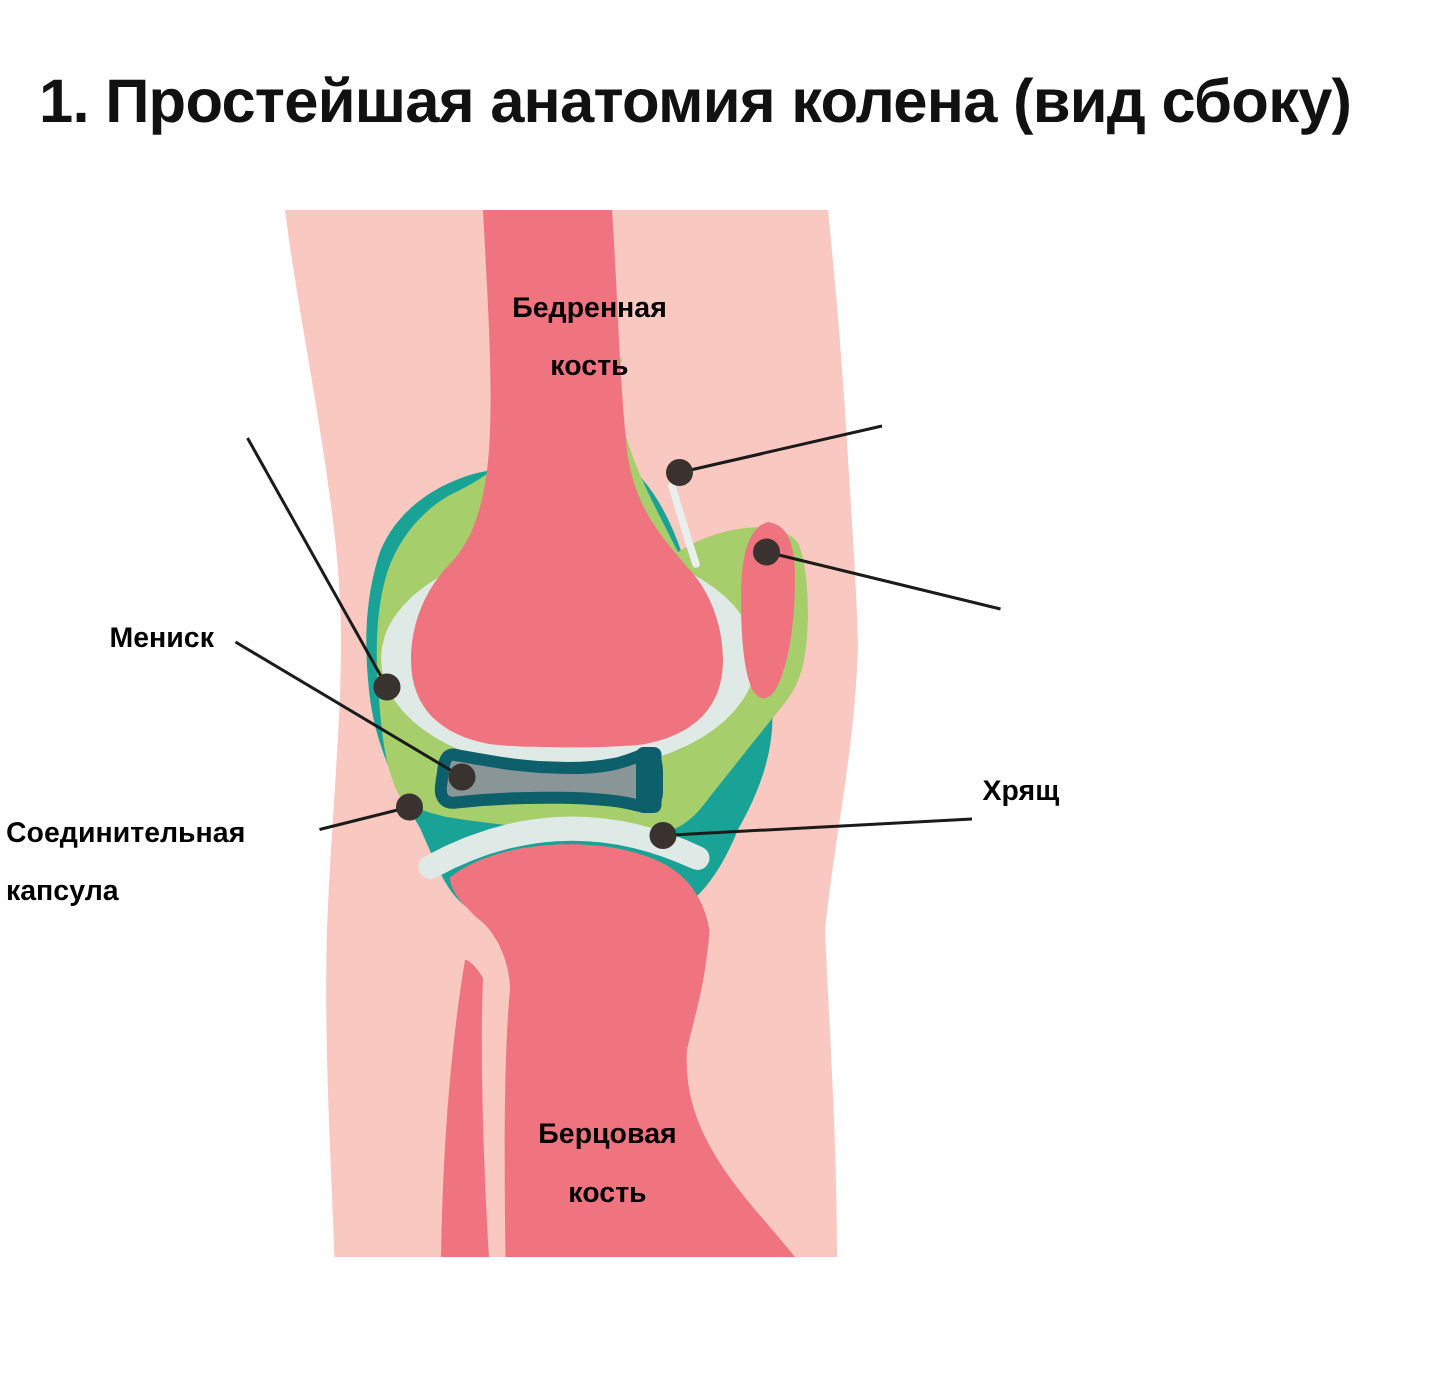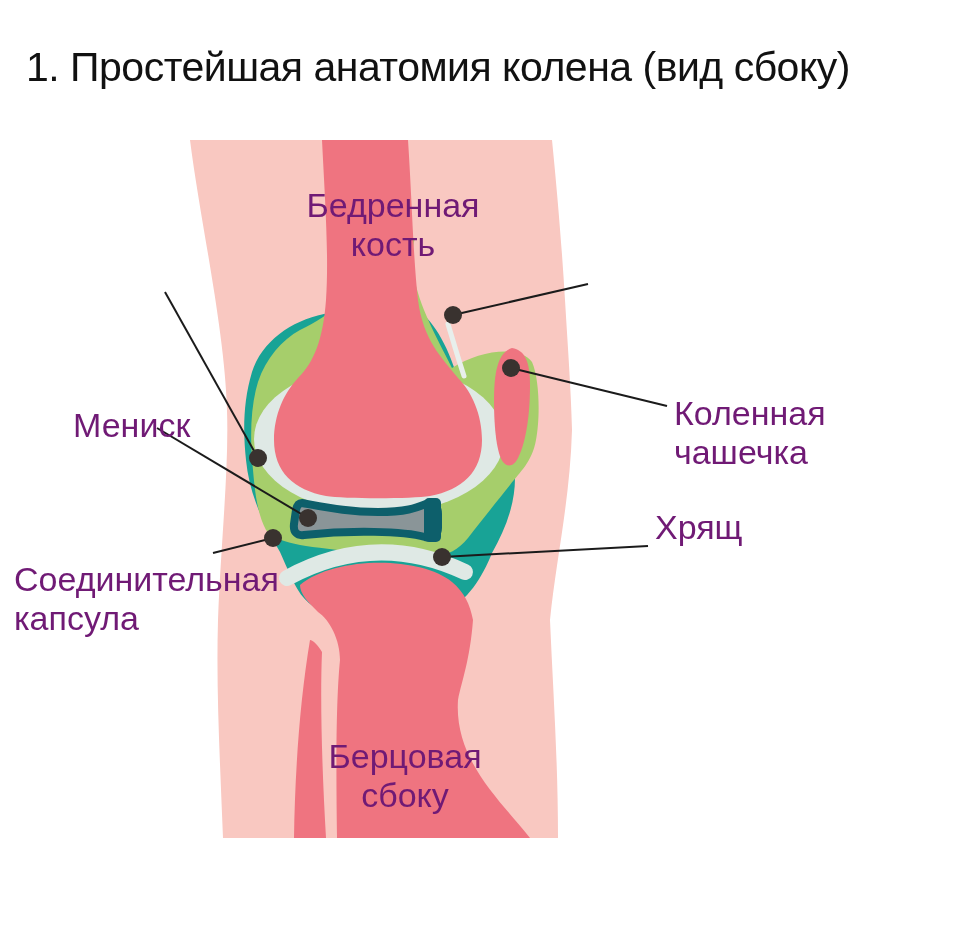--- a/index.html
+++ b/index.html
@@ -2,30 +2,31 @@
 <html><head>
 <meta charset="utf-8">
 <style>
   html,body{margin:0;padding:0;background:#ffffff;}
   #stage{
     position:relative;
     width:964px;height:925px;
     background:#ffffff;
     overflow:hidden;
     font-family:"Liberation Sans","DejaVu Sans",sans-serif;
+    font-weight:bold;
   }
   #stage svg{position:absolute;left:0;top:0;}
   .page-title{
     position:absolute;left:26px;top:44px;
     font-size:41px;line-height:46px;color:#111111;
     letter-spacing:-0.5px;white-space:nowrap;
   }
   .label{
     position:absolute;
-    font-size:34px;line-height:39px;color:#701a75;
+    font-size:19px;line-height:39px;color:#000000;
     white-space:pre-line;
   }
   .label.centered{transform:translateX(-50%);text-align:center;}
 </style>
 </head>
 <body>
 
 <div id="stage">
 
   <svg width="964" height="925" viewBox="0 0 964 925">
@@ -138,21 +139,20 @@
       <circle cx="308" cy="518" r="9"></circle>
       <circle cx="273" cy="538" r="9"></circle>
       <circle cx="442" cy="557" r="9"></circle>
     </g>
   </svg>
 
   <div class="page-title">1. Простейшая анатомия колена (вид сбоку)</div>
 
   <div class="label centered" style="left:393px;top:186px;">Бедренная
 кость</div>
-  <div class="label" style="left:674px;top:394px;">Коленная чашечка</div>
   <div class="label" style="left:45px;top:406px;margin-left:28px;">Мениск</div>
-  <div class="label" style="left:14px;top:536px;margin-top:24px;">Соединительная
+  <div class="label" style="left:4px;top:536px;">Соединительная
 капсула</div>
   <div class="label" style="left:655px;top:508px;">Хрящ</div>
   <div class="label centered" style="left:405px;top:737px;">Берцовая
-сбоку</div>
+кость</div>
 
 </div>
 
 </body></html>

